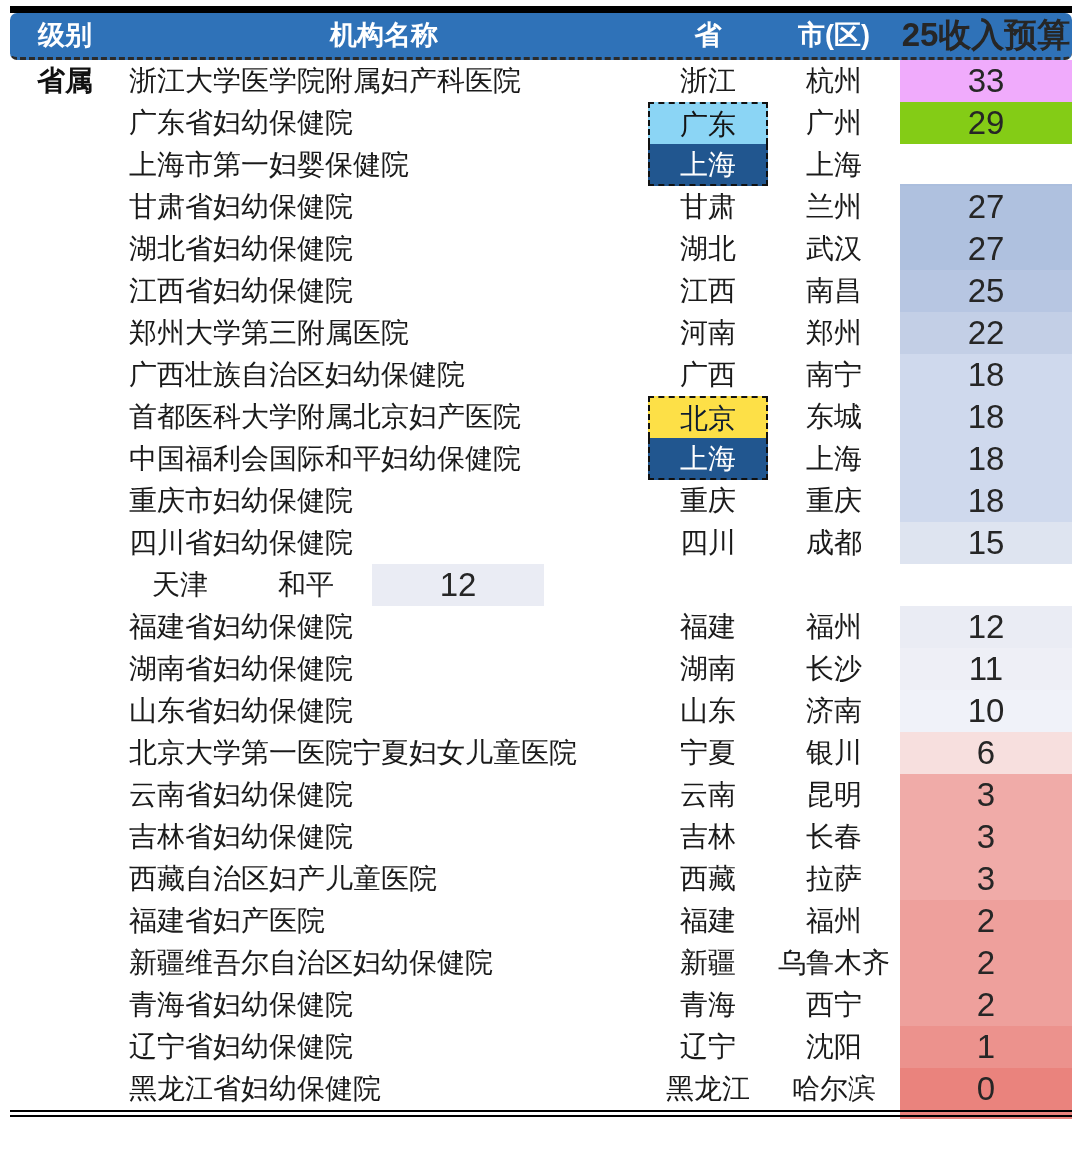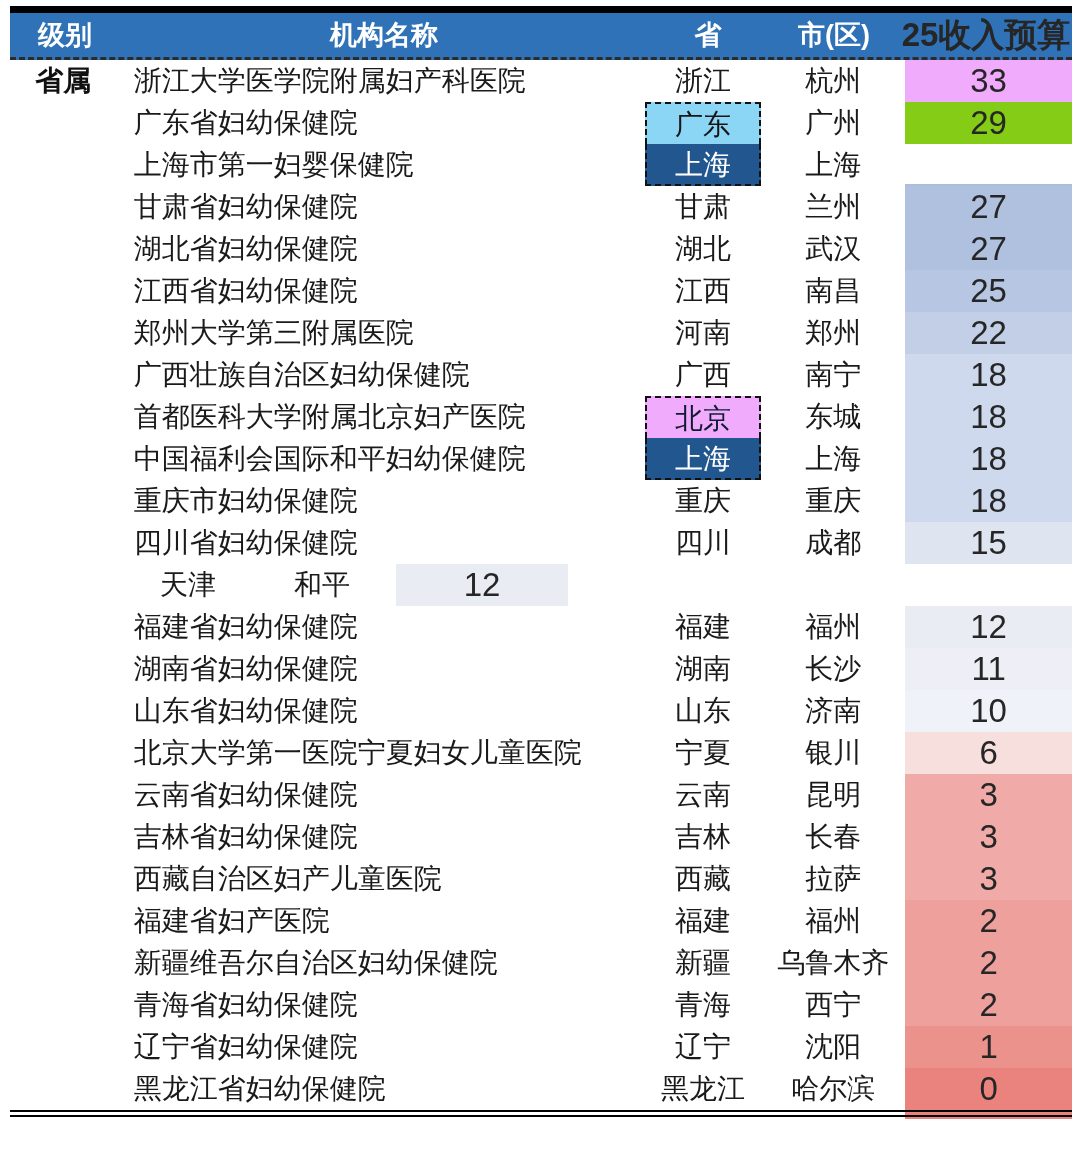--- a/index.html
+++ b/index.html
@@ -6,21 +6,21 @@
   .canvas{
     position:relative;width:1080px;height:1169px;background:#ffffff;overflow:hidden;
     font-family:"Liberation Sans","DejaVu Sans",sans-serif;color:#1a1a1a;
   }
   .tbl{position:absolute;left:10px;top:6px;width:1062px;}
   .top-rule{height:7px;background:#000;}
   .header-row{
     display:flex;height:44px;line-height:44px;background:#2F72B8;color:#ffffff;
     font-weight:bold;font-size:27px;border-bottom:3px dashed #2b2b2b;
   }
-  .row{display:flex;height:42px;line-height:42px;font-size:28px;gap:8px;}
+  .row{display:flex;height:42px;line-height:42px;font-size:28px;}
   .cell{box-sizing:border-box;white-space:nowrap;overflow:visible;}
   .c-level{width:110px;text-align:center;}
   .c-name{width:528px;text-align:left;padding-left:9px;}
   .c-prov{width:120px;text-align:center;}
   .c-city{width:132px;text-align:center;}
   .c-val{width:172px;text-align:center;font-size:33px;color:#262626;}
   .header-row .c-name{text-align:center;padding-left:0;}
   .level-txt{font-weight:bold;color:#111;}
   .sel-top{border:2px dashed #111;border-bottom:none;}
   .sel-bottom{border:2px dashed #111;border-top:none;}
@@ -33,21 +33,21 @@
     position:relative;z-index:2;height:3px;background:transparent;
     border-top:2px solid #000;border-bottom:2px solid #000;
   }
 </style>
 </head>
 <body>
 
 <div class="canvas">
   <div class="tbl">
     <div class="top-rule"></div>
-    <div class="header-row" style="background: rgb(47, 114, 184); color: rgb(255, 255, 255);">
+    <div class="header-row" style="background: rgb(47, 114, 184); color: rgb(255, 255, 255); border-radius: 7px;">
       <div class="cell c-level">级别</div>
       <div class="cell c-name">机构名称</div>
       <div class="cell c-prov">省</div>
       <div class="cell c-city">市(区)</div>
       <div class="cell c-val">25收入预算</div>
     </div>
     <div id="rows">
         <div class="row">
           <div class="cell c-level level-txt">省属</div>
           <div class="cell c-name">浙江大学医学院附属妇产科医院</div>
@@ -100,21 +100,21 @@
         <div class="row">
           <div class="cell c-level level-txt"></div>
           <div class="cell c-name">广西壮族自治区妇幼保健院</div>
           <div class="cell c-prov">广西</div>
           <div class="cell c-city">南宁</div>
           <div class="cell c-val" style="background: rgb(207, 217, 237);">18</div>
         </div>
         <div class="row">
           <div class="cell c-level level-txt"></div>
           <div class="cell c-name">首都医科大学附属北京妇产医院</div>
-          <div class="cell c-prov sel-top" style="background: #f0abfc; color: rgb(13, 28, 48);">北京</div>
+          <div class="cell c-prov sel-top" style="background: #fde047; color: rgb(13, 28, 48);">北京</div>
           <div class="cell c-city">东城</div>
           <div class="cell c-val" style="background: rgb(207, 217, 237);">18</div>
         </div>
         <div class="row">
           <div class="cell c-level level-txt"></div>
           <div class="cell c-name">中国福利会国际和平妇幼保健院</div>
           <div class="cell c-prov sel-bottom" style="background: rgb(33, 86, 143); color: rgb(255, 255, 255);">上海</div>
           <div class="cell c-city">上海</div>
           <div class="cell c-val" style="background: rgb(207, 217, 237);">18</div>
         </div>

